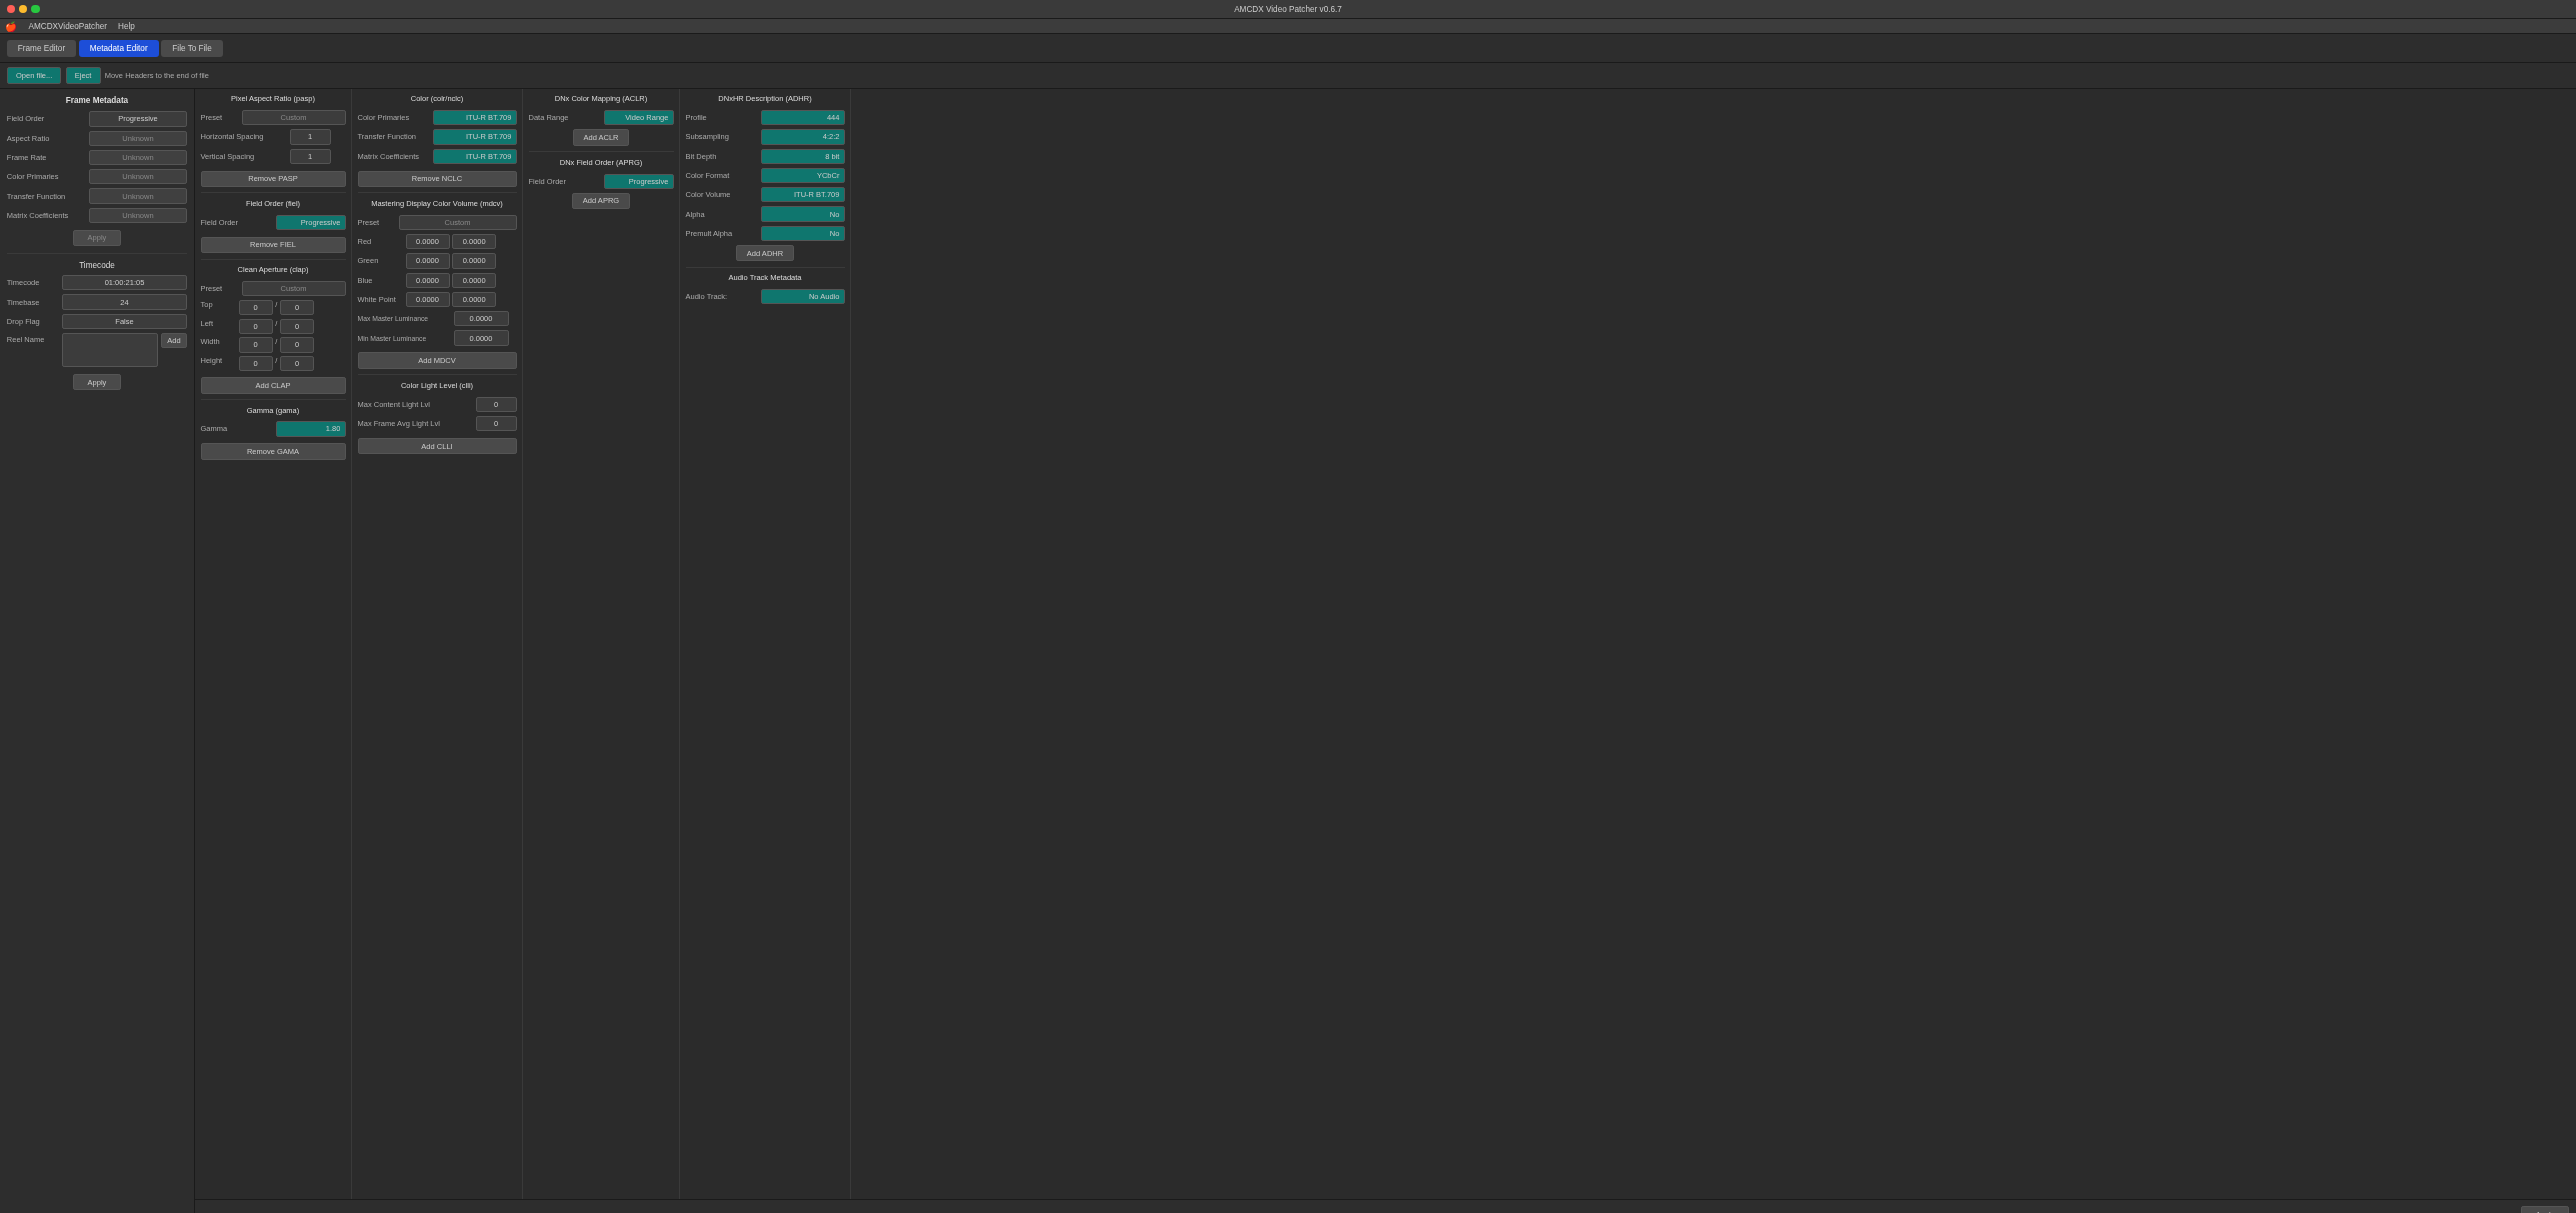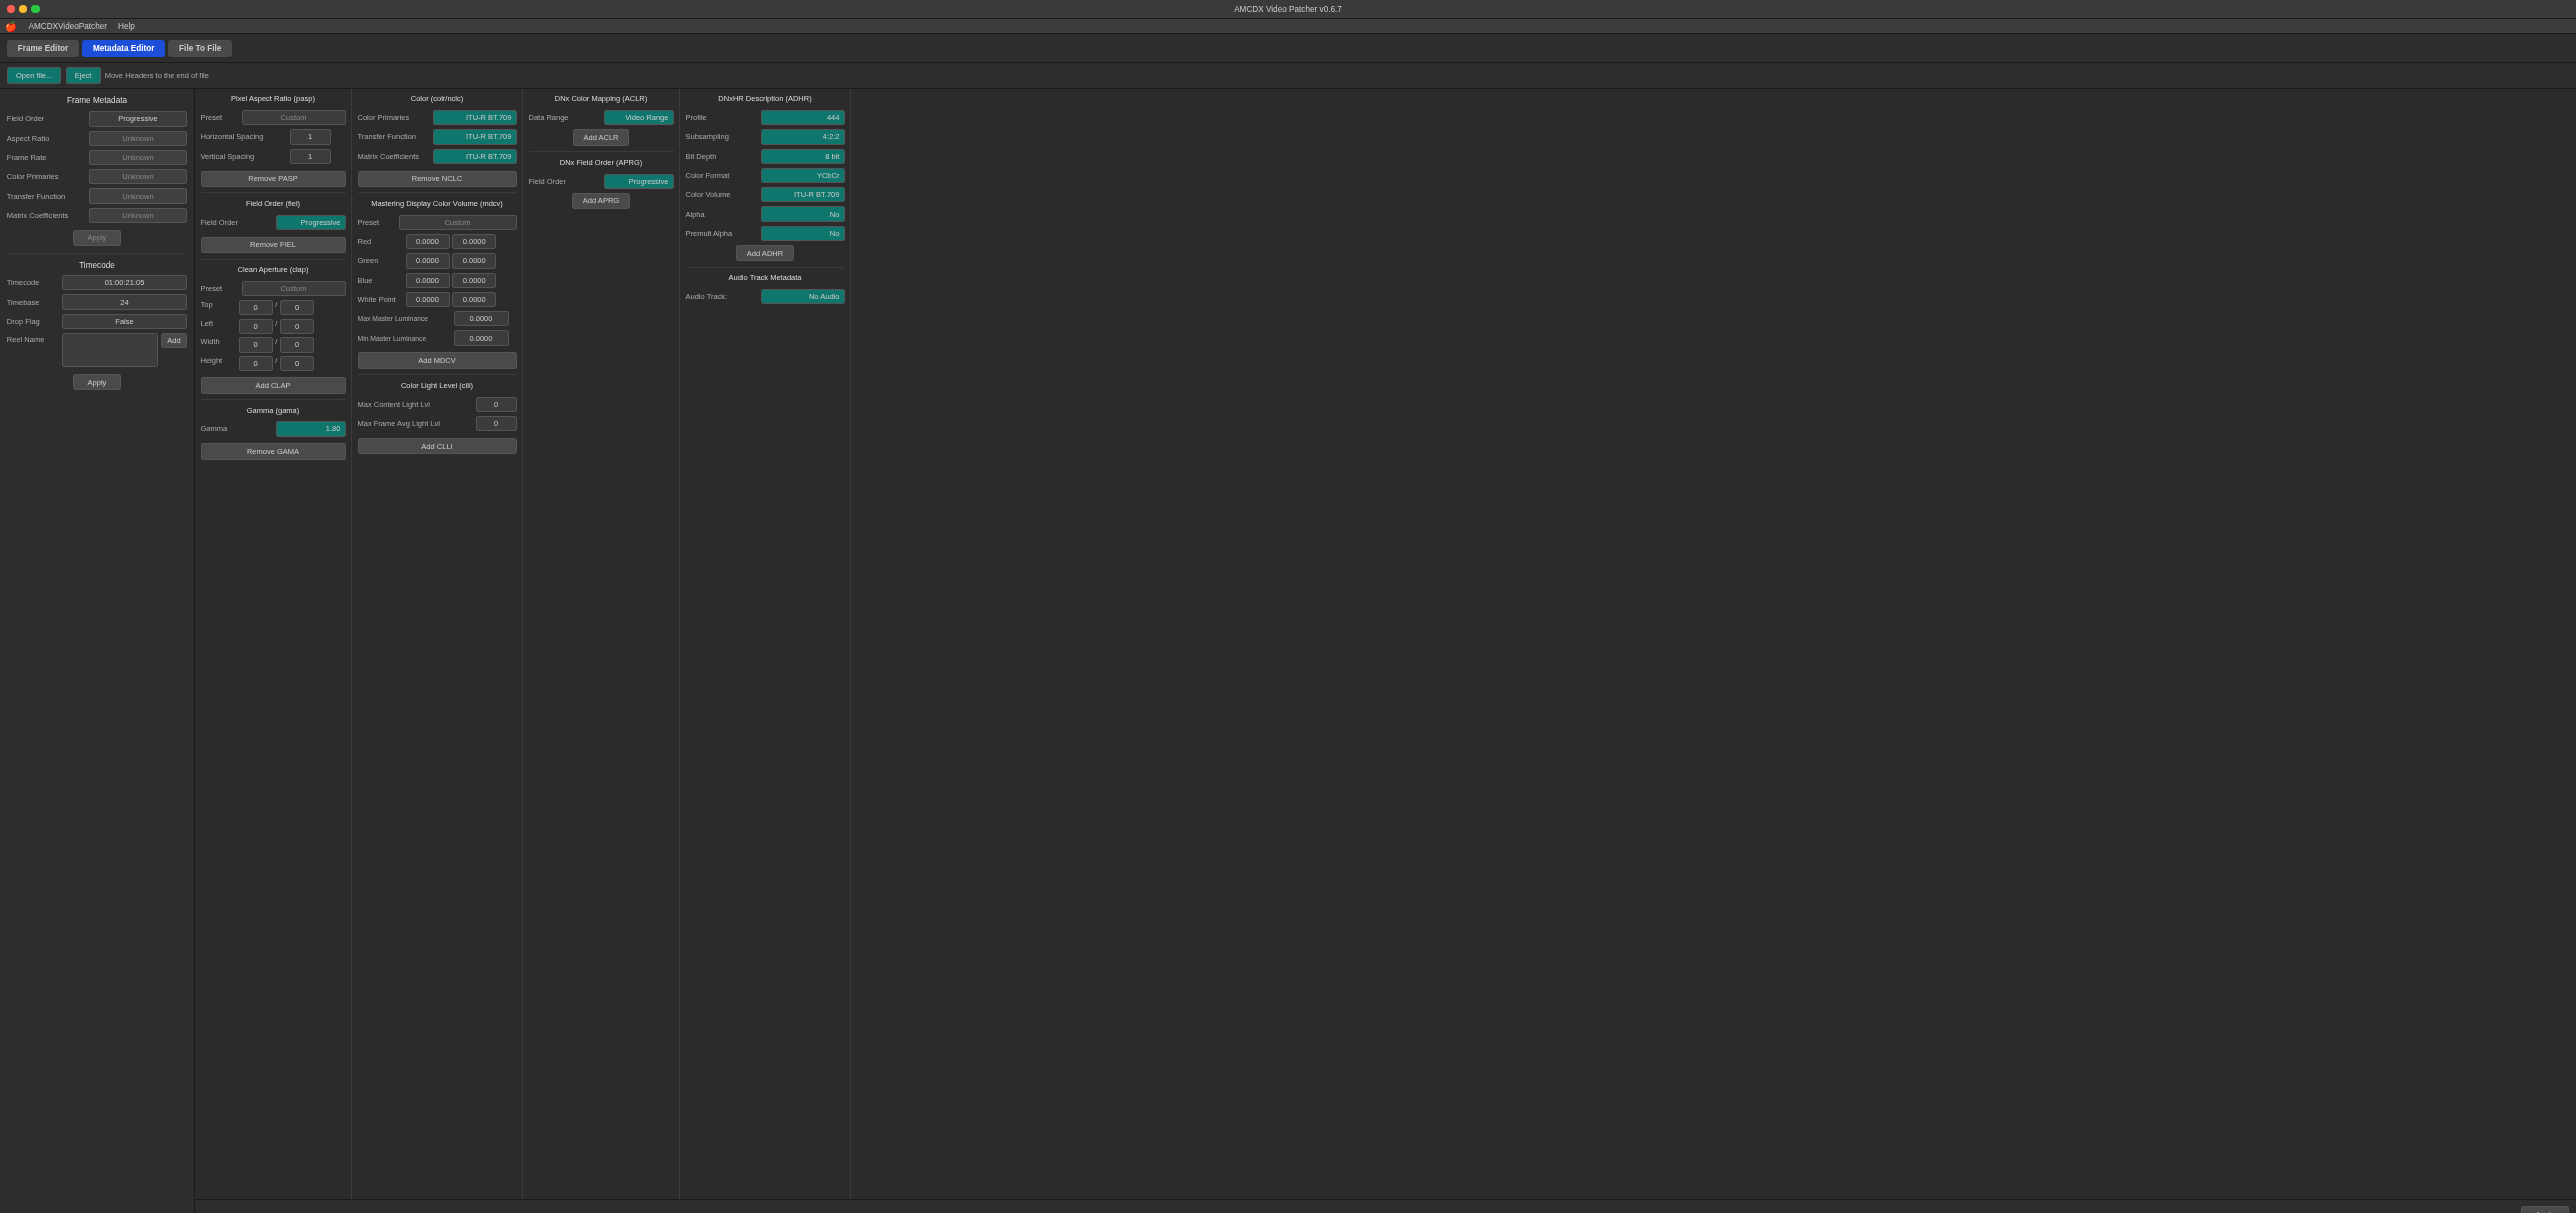--- a/index.html
+++ b/index.html
@@ -64,21 +64,20 @@
       border-bottom: 0.7px solid #1a1a1a;
     }
     .tab-btn {
       background: #4a4a4a;
       color: #cccccc;
       border: none;
       padding: 4.1px 11px;
       font-size: 8.2px;
       cursor: pointer;
       border-radius: 3px;
-      font-weight: bold;
     }
     .tab-btn.active {
       background: #1d4ed8;
       color: #ffffff;
     }
     
     .toolbar {
       background: #2d2d2d;
       padding: 4.1px 6.8px;
       display: flex;
@@ -117,21 +116,21 @@
       background: #2d2d2d;
       border-right: 0.7px solid #1a1a1a;
       padding: 6.8px;
       flex-shrink: 0;
     }
     .panel-title {
       text-align: center;
       font-size: 8.2px;
       color: #dddddd;
       margin-bottom: 6.8px;
-      font-weight: 400;
+      font-weight: 700;
     }
     .field-row {
       display: flex;
       align-items: center;
       margin-bottom: 4.1px;
     }
     .field-label {
       width: 82px;
       font-size: 7.5px;
       color: #aaaaaa;

